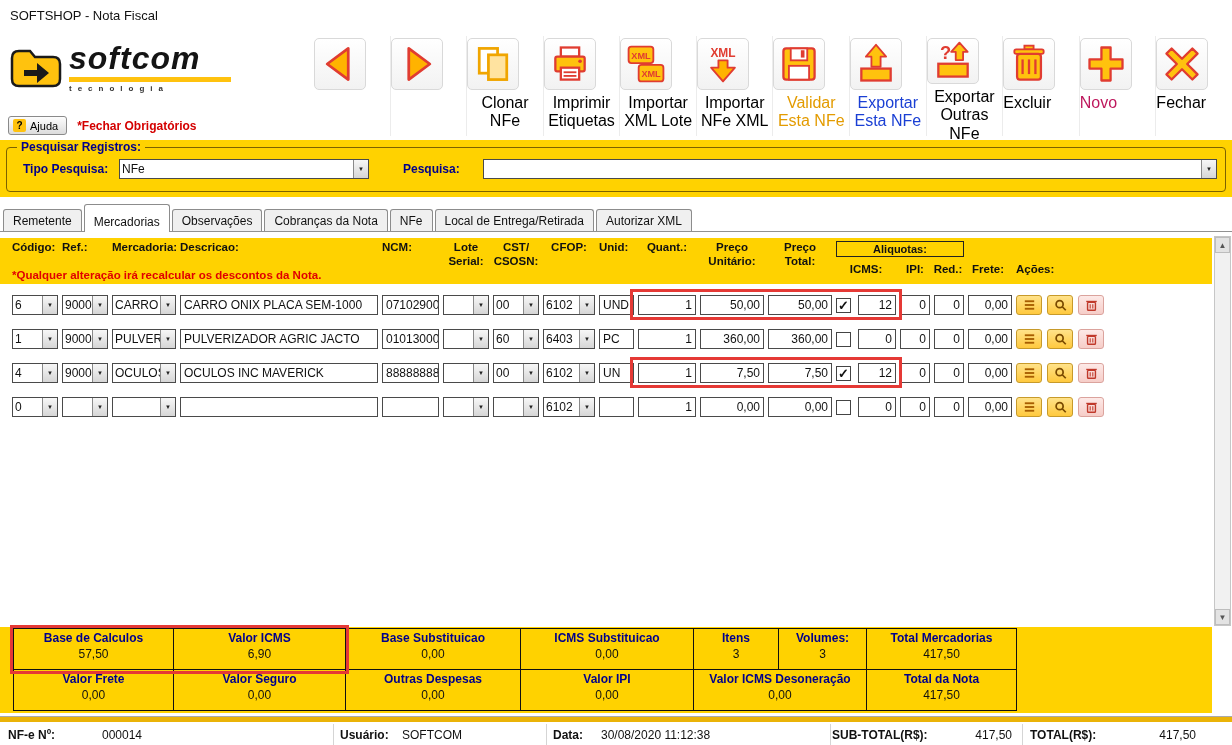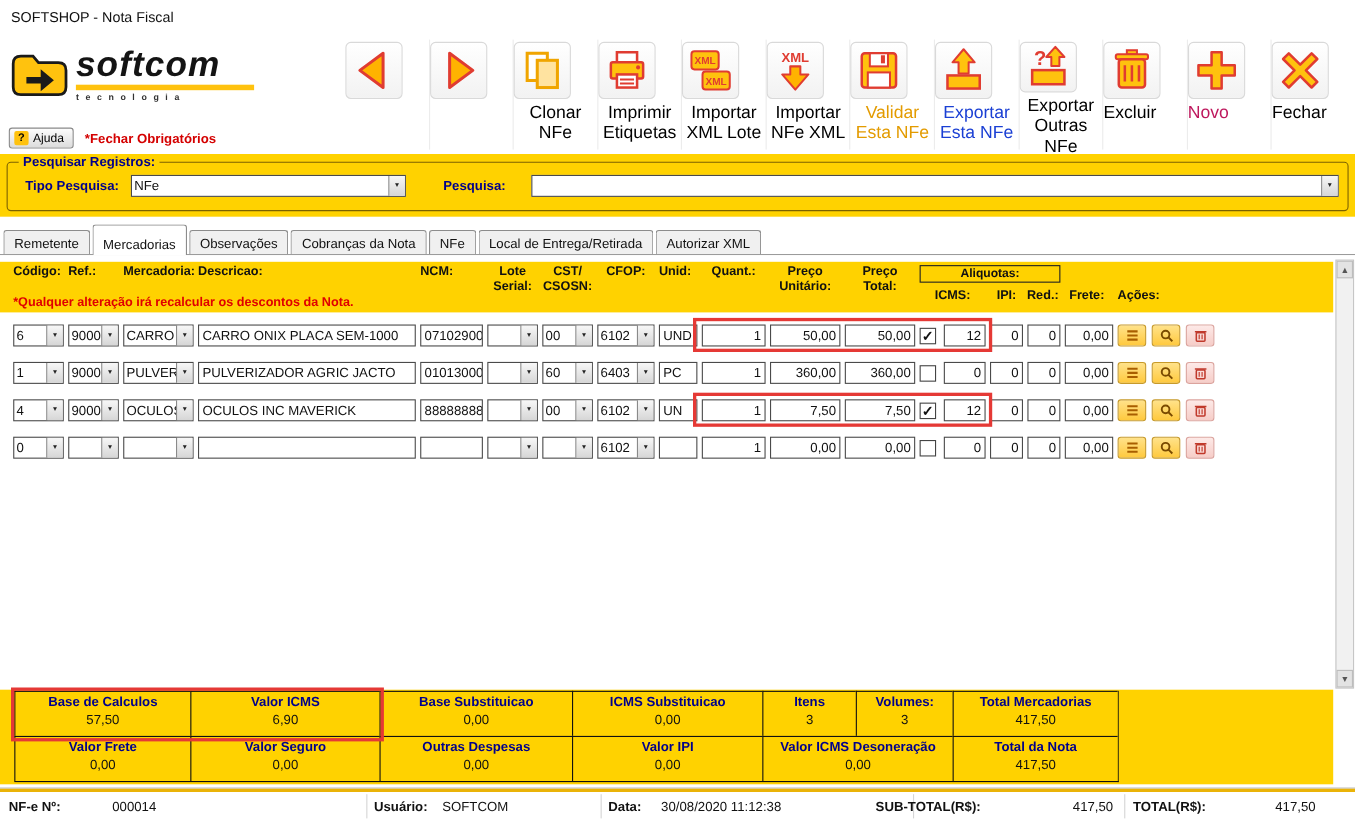--- a/index.html
+++ b/index.html
@@ -97,25 +97,25 @@
   .sum-label{color:var(--navy);font-weight:bold;text-align:center}
   .sum-value{text-align:center;margin-top:2px}
   .sum-hl{position:absolute;left:10px;top:-2px;width:339px;height:49px;border:3px solid var(--hl);pointer-events:none}
 
   
   .vscroll{position:absolute;right:1px;top:4px;width:17px;height:390px;background:#f1f1f1;border:1px solid #c6c6c6}
   .vs-btn{position:absolute;left:0;width:100%;height:16px;background:#e3e3e3;border:1px solid #bdbdbd;font-size:8px;display:flex;align-items:center;justify-content:center;color:#555;cursor:pointer;top:0}
   .vs-down{top:auto;bottom:0}
 
   
-  .statusbar{position:absolute;left:0;top:717px;width:1232px;height:28px;background:#fff;border-top:3px solid #eab308}
+  .statusbar{position:absolute;left:0;top:717px;width:1232px;height:28px;background:#fff;border-top:5px solid #eab308}
   .sb{position:absolute;top:6px}
   .sb-b{font-weight:bold}
   .p1{left:8px}.p2{left:102px}.p3{left:340px}.p4{left:402px}.p5{left:553px}.p6{left:601px}
-  .p7{left:796px}.p8{left:950px;width:62px;text-align:right}.p9{left:1030px}.p10{left:1128px;width:68px;text-align:right}
+  .p7{left:832px}.p8{left:950px;width:62px;text-align:right}.p9{left:1030px}.p10{left:1128px;width:68px;text-align:right}
   .sb-sep{position:absolute;top:2px;height:22px;width:1px;background:#d5d5d5}
   .s1{left:333px}.s2{left:546px}.s3{left:830px}.s4{left:1022px}
 </style>
 </head>
 <body>
 
 <div class="page">
 
   <div class="win-title">SOFTSHOP - Nota Fiscal</div>
 

